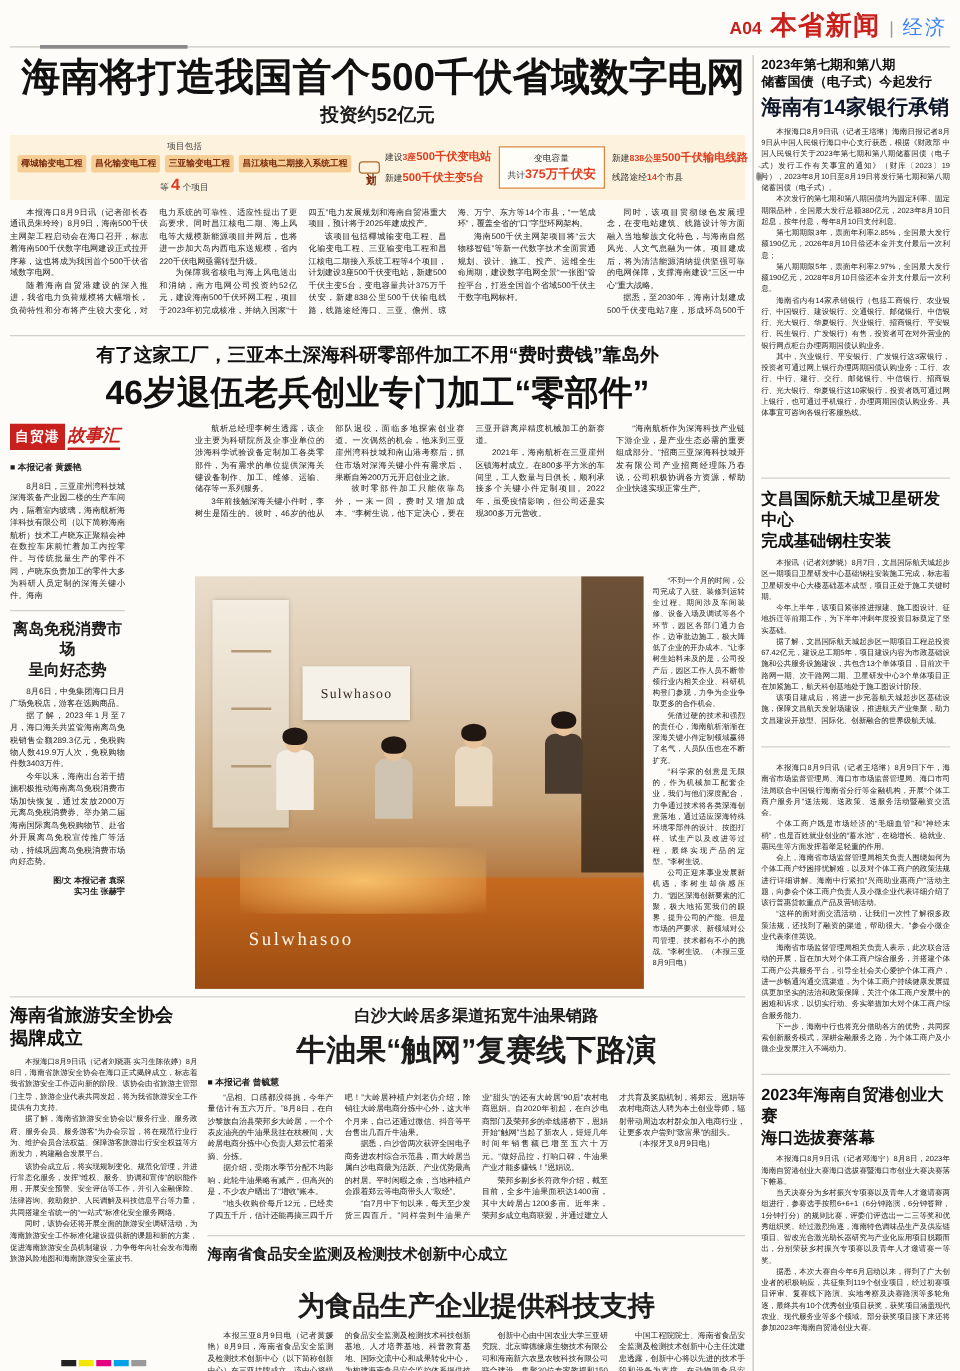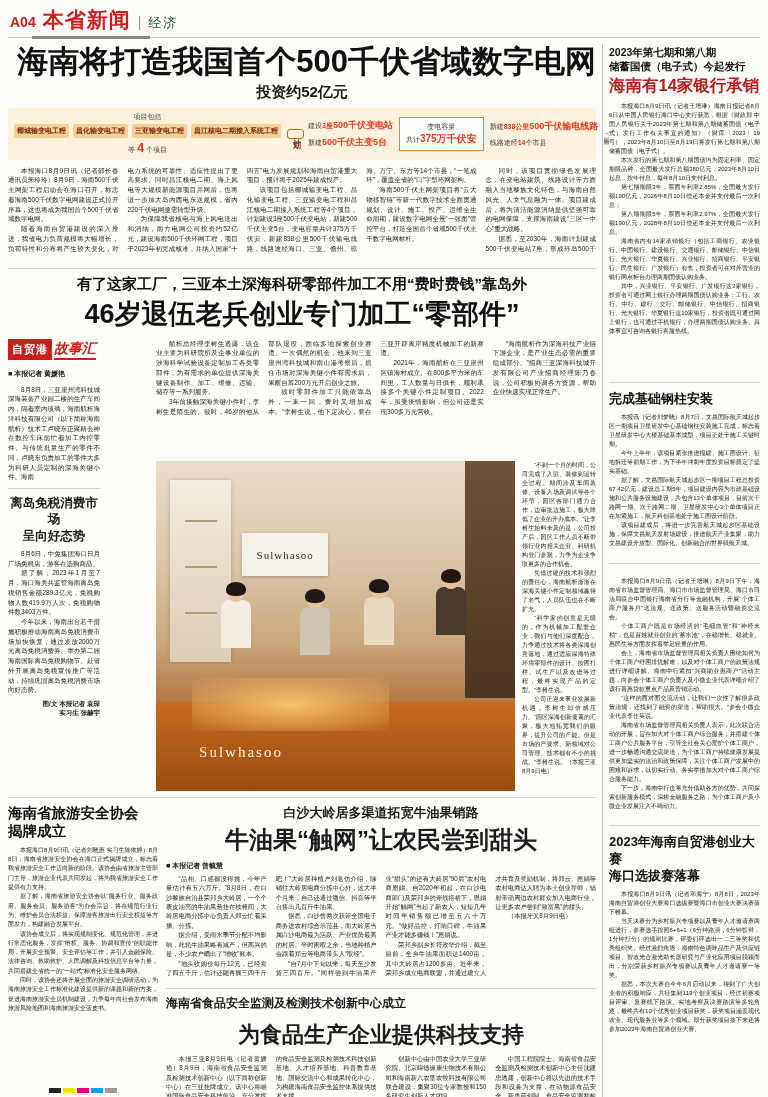--- a/index.html
+++ b/index.html
@@ -1,26 +1,26 @@
 <!DOCTYPE html>
 <html><head>
 <meta charset="utf-8">
 <style>
   * { margin:0; padding:0; box-sizing:border-box; }
   html,body { background:#e8e6e0; }
   body { font-family:"Liberation Sans", sans-serif; }
   .page { position:relative; width:768px; height:1097px; margin:0 auto; background:#fdfcf8; overflow:hidden; padding:4px 8px; color:#1c1c1c; }
 
   
-  .hdr { display:flex; align-items:flex-end; justify-content:space-between; height:30px; padding:2px 2px 0 2px; }
+  .hdr { display:flex; align-items:flex-end; justify-content:space-between; height:30px; padding:2px 2px 0 2px;flex-direction:column; }
   .hdr-left { display:flex; align-items:baseline; gap:7px; }
   .page-no { color:#c8201d; font-weight:bold; font-size:14px; }
   .section-title { color:#c8201d; font-weight:900; font-size:21px; letter-spacing:1px; }
   .hdr-bar { color:#999; font-size:14px; font-weight:200; }
-  .subsection { color:#14532d; font-size:13px; letter-spacing:2px; }
+  .subsection { color:#3b82f6; font-size:16px; letter-spacing:2px; }
   .hdr-right { display:flex; align-items:center; gap:8px; }
   .hdr-meta { text-align:right; color:#666; font-size:6px; line-height:1.6; }
   .masthead { color:#c8201d; font-family:"Liberation Serif", serif; font-style:italic; font-weight:bold; font-size:23px; letter-spacing:2px; }
   .hdr-rule { border-top:1px solid #c9c7c2; margin-top:3px; position:relative; }
   .hdr-rule .dark-seg { position:absolute; left:24px; top:-2px; width:118px; height:3px; background:#8a8a8a; }
 
   
   .content { display:flex; margin-top:6px; }
   .left-zone { width:588px; }
   .vsep { width:1px; background:#c5c3be; margin:0 6px; }
@@ -84,27 +84,27 @@
   .bottom-band { display:flex; gap:8px; }
   .tourism { width:150px; flex:none; }
   .tourism h3 { font-size:14.5px; font-weight:900; line-height:1.25; color:#111; margin-bottom:6px; }
   .tourism .t-body { font-size:6px; line-height:1.55; text-align:justify; height:238px; overflow:hidden; color:#222; }
   .bottom-right { flex:1; }
   .avo-kicker { font-size:13px; font-weight:bold; text-align:center; }
   .avo-headline { font-size:24px; font-weight:900; text-align:center; margin-top:2px; }
   .avo-byline { font-size:7px; font-weight:bold; margin:5px 0 3px 0; }
   .avo-body { column-count:4; column-gap:9px; font-size:6.3px; line-height:1.5; text-align:justify; height:108px; overflow:hidden; color:#222; }
   .food-kicker { font-size:12px; font-weight:bold; }
-  .food-headline { font-size:22px; font-weight:900; text-align:center; margin-top:8px; }
+  .food-headline { font-size:22px; font-weight:900; text-align:center; margin-top:18px; }
   .food-body { column-count:4; column-gap:9px; font-size:6.3px; line-height:1.5; text-align:justify; height:62px; overflow:hidden; margin-top:4px; color:#222; }
 
   
   .rz-art { padding:2px 0 6px 0; }
   .rz-kicker { font-size:10.5px; font-weight:bold; line-height:1.3; color:#111; }
-  .rz-headline { font-size:16.5px; font-weight:900; color:#b91c1c; margin-top:2px; }
+  .rz-headline { font-size:16.5px; font-weight:900; color:#0f172a; margin-top:2px; }
   .rz-title { font-size:13px; font-weight:900; line-height:1.3; color:#111; }
   .rz-body { margin-top:5px; font-size:6px; line-height:1.5; text-align:justify; color:#222; overflow:hidden; }
   .rz-body-bonds { height:268px; }
   .rz-body-wen { height:138px; }
   .rz-body-svc { height:236px; }
   .rz-body-contest { height:158px; }
 
   .cmyk { display:flex; gap:2px; justify-content:center; margin-top:4px; }
   .cmyk i { width:12px; height:5px; display:block; }
 </style>
@@ -297,21 +297,21 @@
               <i style="background: rgb(242, 229, 0);"></i>
               <i style="background: rgb(228, 0, 127);"></i>
               <i style="background: rgb(0, 161, 233);"></i>
               <i style="background: rgb(154, 154, 154);"></i>
             </div>
         </div>
 
         <div class="bottom-right">
           <section>
             <div class="avo-kicker">白沙大岭居多渠道拓宽牛油果销路</div>
-            <h2 class="avo-headline">牛油果“触网”让农民尝到甜头</h2>
+            <h2 class="avo-headline">牛油果“触网”复赛线下路演</h2>
             <div class="avo-byline">■ 本报记者 曾毓慧</div>
             <div class="avo-body">
                 <p class="para">“品相、口感都没得挑，今年产量估计有五六万斤。”8月8日，在白沙黎族自治县荣邦乡大岭居，一个个表皮油亮的牛油果悬挂在枝桠间，大岭居电商分拣中心负责人郑云忙着采摘、分拣。</p>
                 <p class="para">据介绍，受雨水季节分配不均影响，此轮牛油果略有减产，但高兴的是，不少农户晒出了“增收”账本。</p>
                 <p class="para">“地头收购价每斤12元，已经卖了四五千斤，估计还能再摘三四千斤吧！”大岭居种植户刘老仿介绍，除销往大岭居电商分拣中心外，这大半个月来，自己还通过微信、抖音等平台售出几百斤牛油果。</p>
                 <p class="para">据悉，白沙曾两次获评全国电子商务进农村综合示范县，而大岭居当属白沙电商最为活跃、产业优势最高的村居。平时闲暇之余，当地种植户会跟着郑云等电商带头人“取经”。</p>
                 <p class="para">“自7月中下旬以来，每天至少发货三四百斤。”同样尝到牛油果产业“甜头”的还有大岭居“90后”农村电商恩娟。自2020年初起，在白沙电商部门及荣邦乡的牵线搭桥下，恩娟开始“触网”当起了新农人，短短几年时间年销售额已增至五六十万元。“做好品控，打响口碑，牛油果产业才能多赚钱！”恩娟说。</p>
                 <p class="para">荣邦乡副乡长符政华介绍，截至目前，全乡牛油果面积达1400亩，其中大岭居占1200多亩。近年来，荣邦乡成立电商联盟，并通过建立人才共育及奖励机制，将郑云、恩娟等农村电商达人聘为本土创业导师，辐射带动周边农村群众加入电商行业，让更多农户尝到“致富果”的甜头。</p>
                 <p class="para">（本报牙叉8月9日电）</p>
               </div>
@@ -350,20 +350,21 @@
             <p class="para">第八期期限5年，票面年利率2.97%，全国最大发行额190亿元，2028年8月10日偿还本金并支付最后一次利息。</p>
             <p class="para">海南省内有14家承销银行（包括工商银行、农业银行、中国银行、建设银行、交通银行、邮储银行、中信银行、光大银行、华夏银行、兴业银行、招商银行、平安银行、民生银行、广发银行）有售，投资者可在对外营业的银行网点柜台办理两期国债认购业务。</p>
             <p class="para">其中，兴业银行、平安银行、广发银行这3家银行，投资者可通过网上银行办理两期国债认购业务；工行、农行、中行、建行、交行、邮储银行、中信银行、招商银行、光大银行、华夏银行这10家银行，投资者既可通过网上银行，也可通过手机银行，办理两期国债认购业务。具体事宜可咨询各银行客服热线。</p>
           </div>
       </section>
 
       <div class="hrule"></div>
 
       <section class="rz-art">
         <div class="rz-title">
+          <div>文昌国际航天城卫星研发中心</div>
           <div>完成基础钢柱安装</div>
         </div>
         <div class="rz-body rz-body-wen">
             <p class="para">本报讯（记者刘梦晓）8月7日，文昌国际航天城起步区一期项目卫星研发中心基础钢柱安装施工完成，标志着卫星研发中心大楼基础基本成型，项目正处于施工关键时期。</p>
             <p class="para">今年上半年，该项目紧张推进报建、施工图设计、征地拆迁等前期工作，为下半年冲刺年度投资目标奠定了坚实基础。</p>
             <p class="para">据了解，文昌国际航天城起步区一期项目工程总投资67.42亿元，建设总工期5年，项目建设内容为市政基础设施和公共服务设施建设，共包含13个单体项目，目前次干路网一期、次干路网二期、卫星研发中心3个单体项目正在加紧施工，航天科创基地处于施工图设计阶段。</p>
             <p class="para">该项目建成后，将进一步完善航天城起步区基础设施，保障文昌航天发射场建设，推进航天产业集聚，助力文昌建设开放型、国际化、创新融合的世界级航天城。</p>
           </div>
       </section>
 

